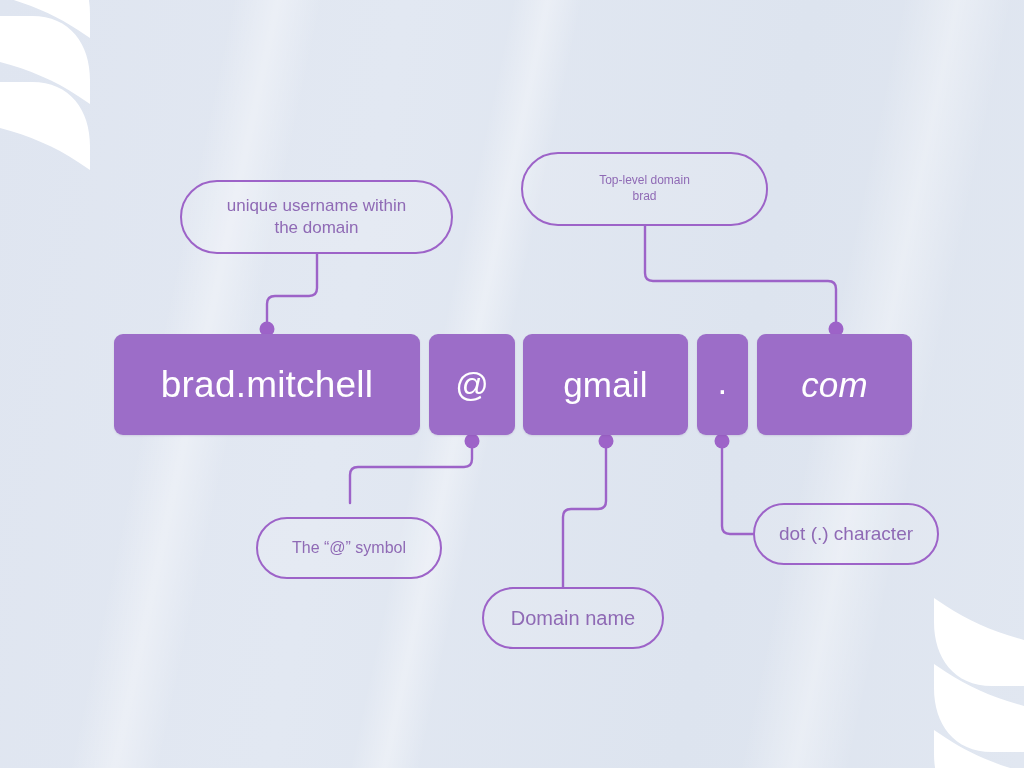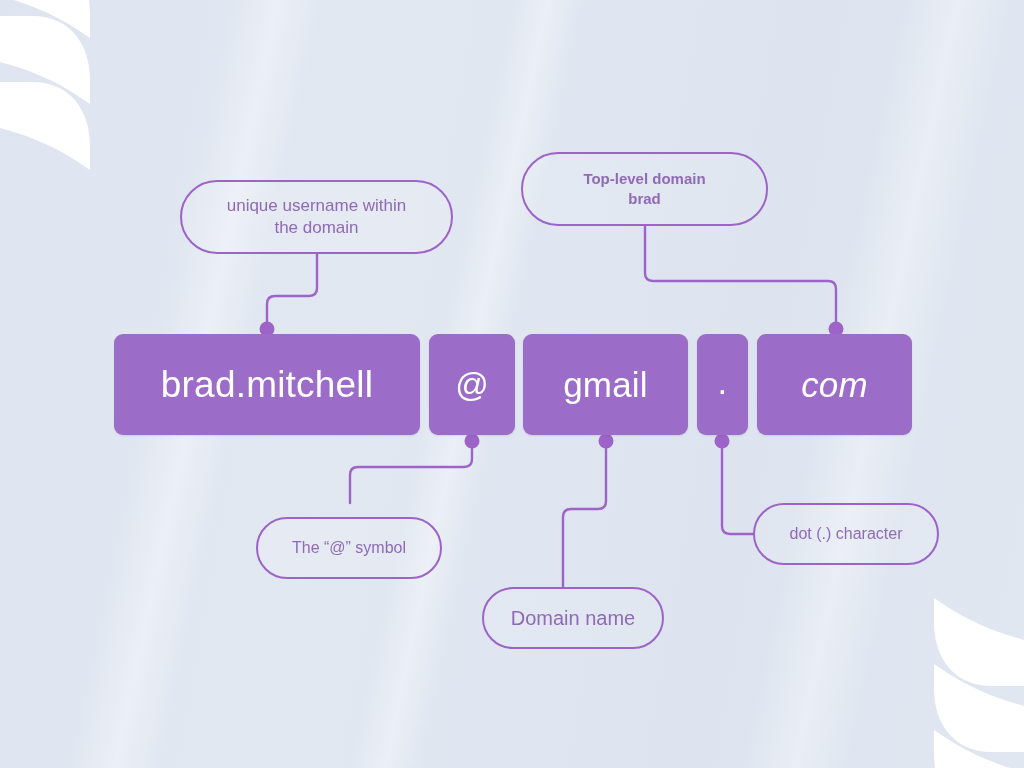--- a/index.html
+++ b/index.html
@@ -73,24 +73,24 @@
     display:flex;
     align-items:center;
     justify-content:center;
     text-align:center;
     padding:6px 16px;
     line-height:1.32;
   }
   .pill span { display:block; }
 
   #pill-username { left:180px; top:180px;  width:273px; height:74px;  font-size:17px; }
-  #pill-tld      { left:521px; top:152px;  width:247px; height:74px;  font-size:15px;font-weight:bold; }
+  #pill-tld      { left:521px; top:152px;  width:247px; height:74px;  font-size:12px; }
   #pill-at       { left:256px; top:517px;  width:186px; height:62px;  font-size:16px; }
   #pill-domain   { left:482px; top:587px;  width:182px; height:62px;  font-size:20px; }
-  #pill-dotchar  { left:753px; top:503px;  width:186px; height:62px;  font-size:16px; }
+  #pill-dotchar  { left:753px; top:503px;  width:186px; height:62px;  font-size:19px; }
 </style>
 </head>
 <body>
 
 <div id="canvas">
 
   <div class="deco" style="left:-30px; top:-40px;">
     <svg width="180" height="230" viewBox="0 0 180 230">
       <g fill="#ffffff">
         <path d="M0,-10 L62,-10 C100,-10 120,18 120,54 L120,78 L108,70 C78,50 40,36 0,30 Z"></path>

